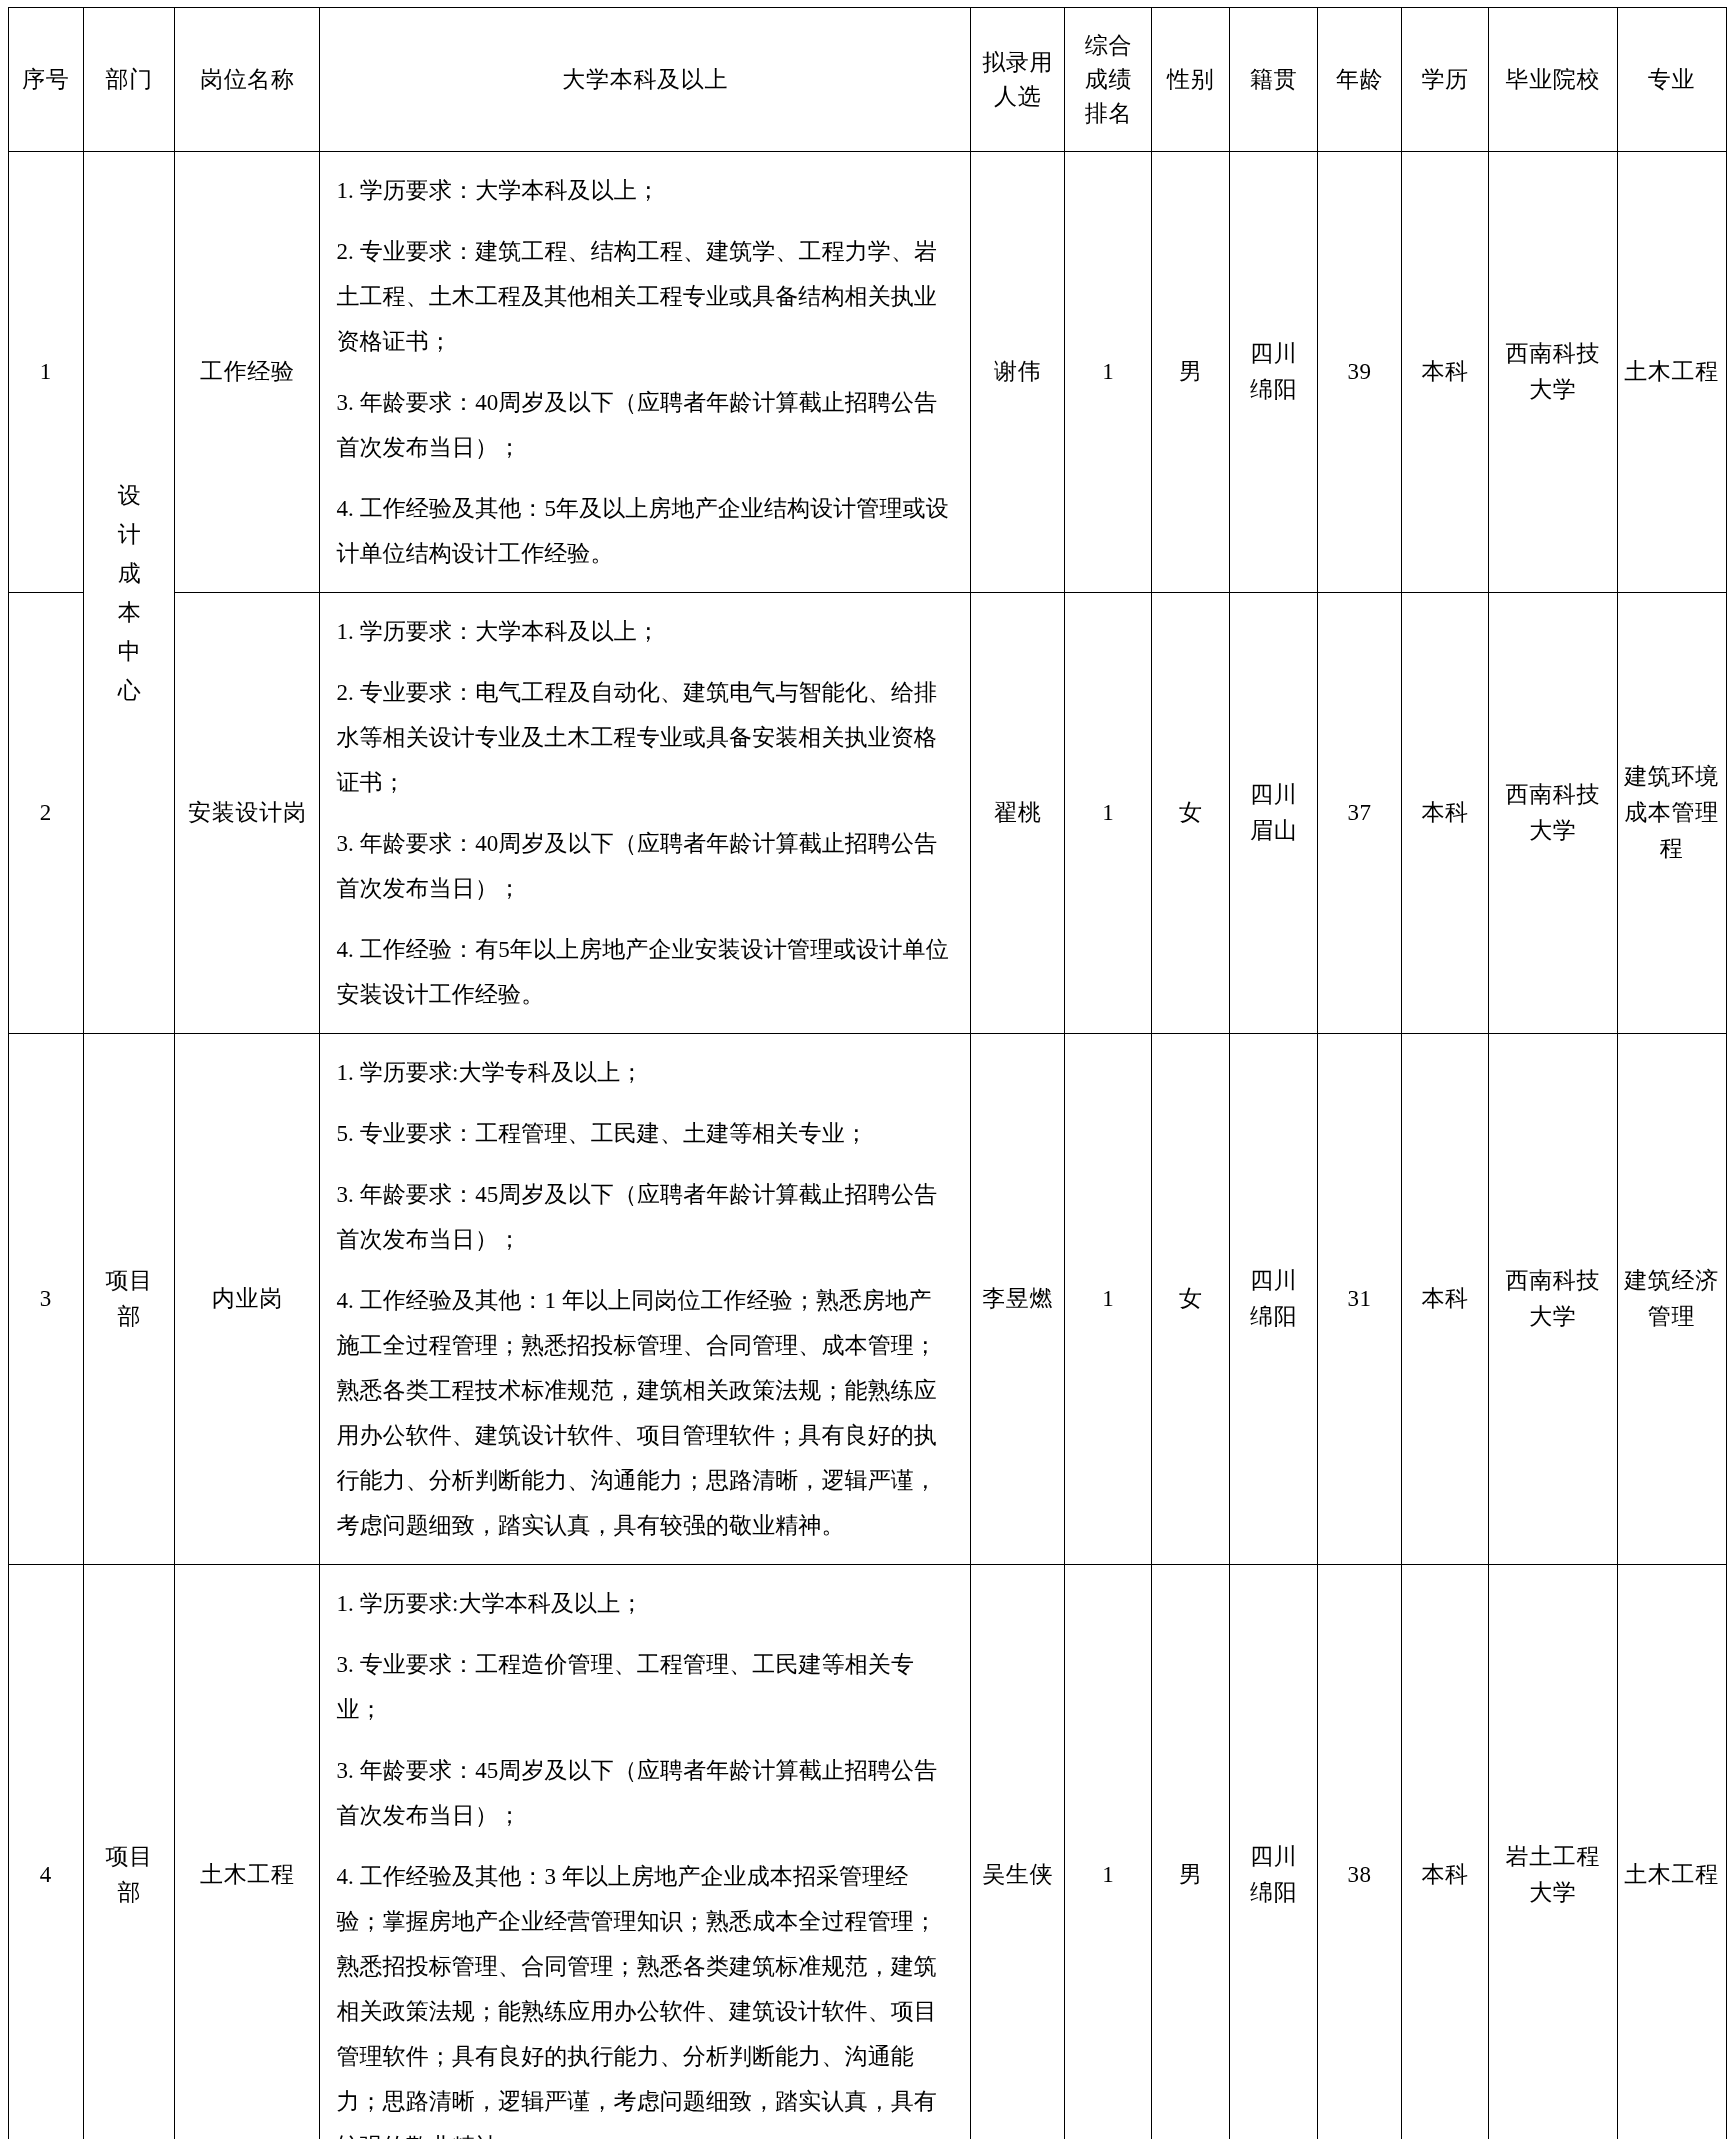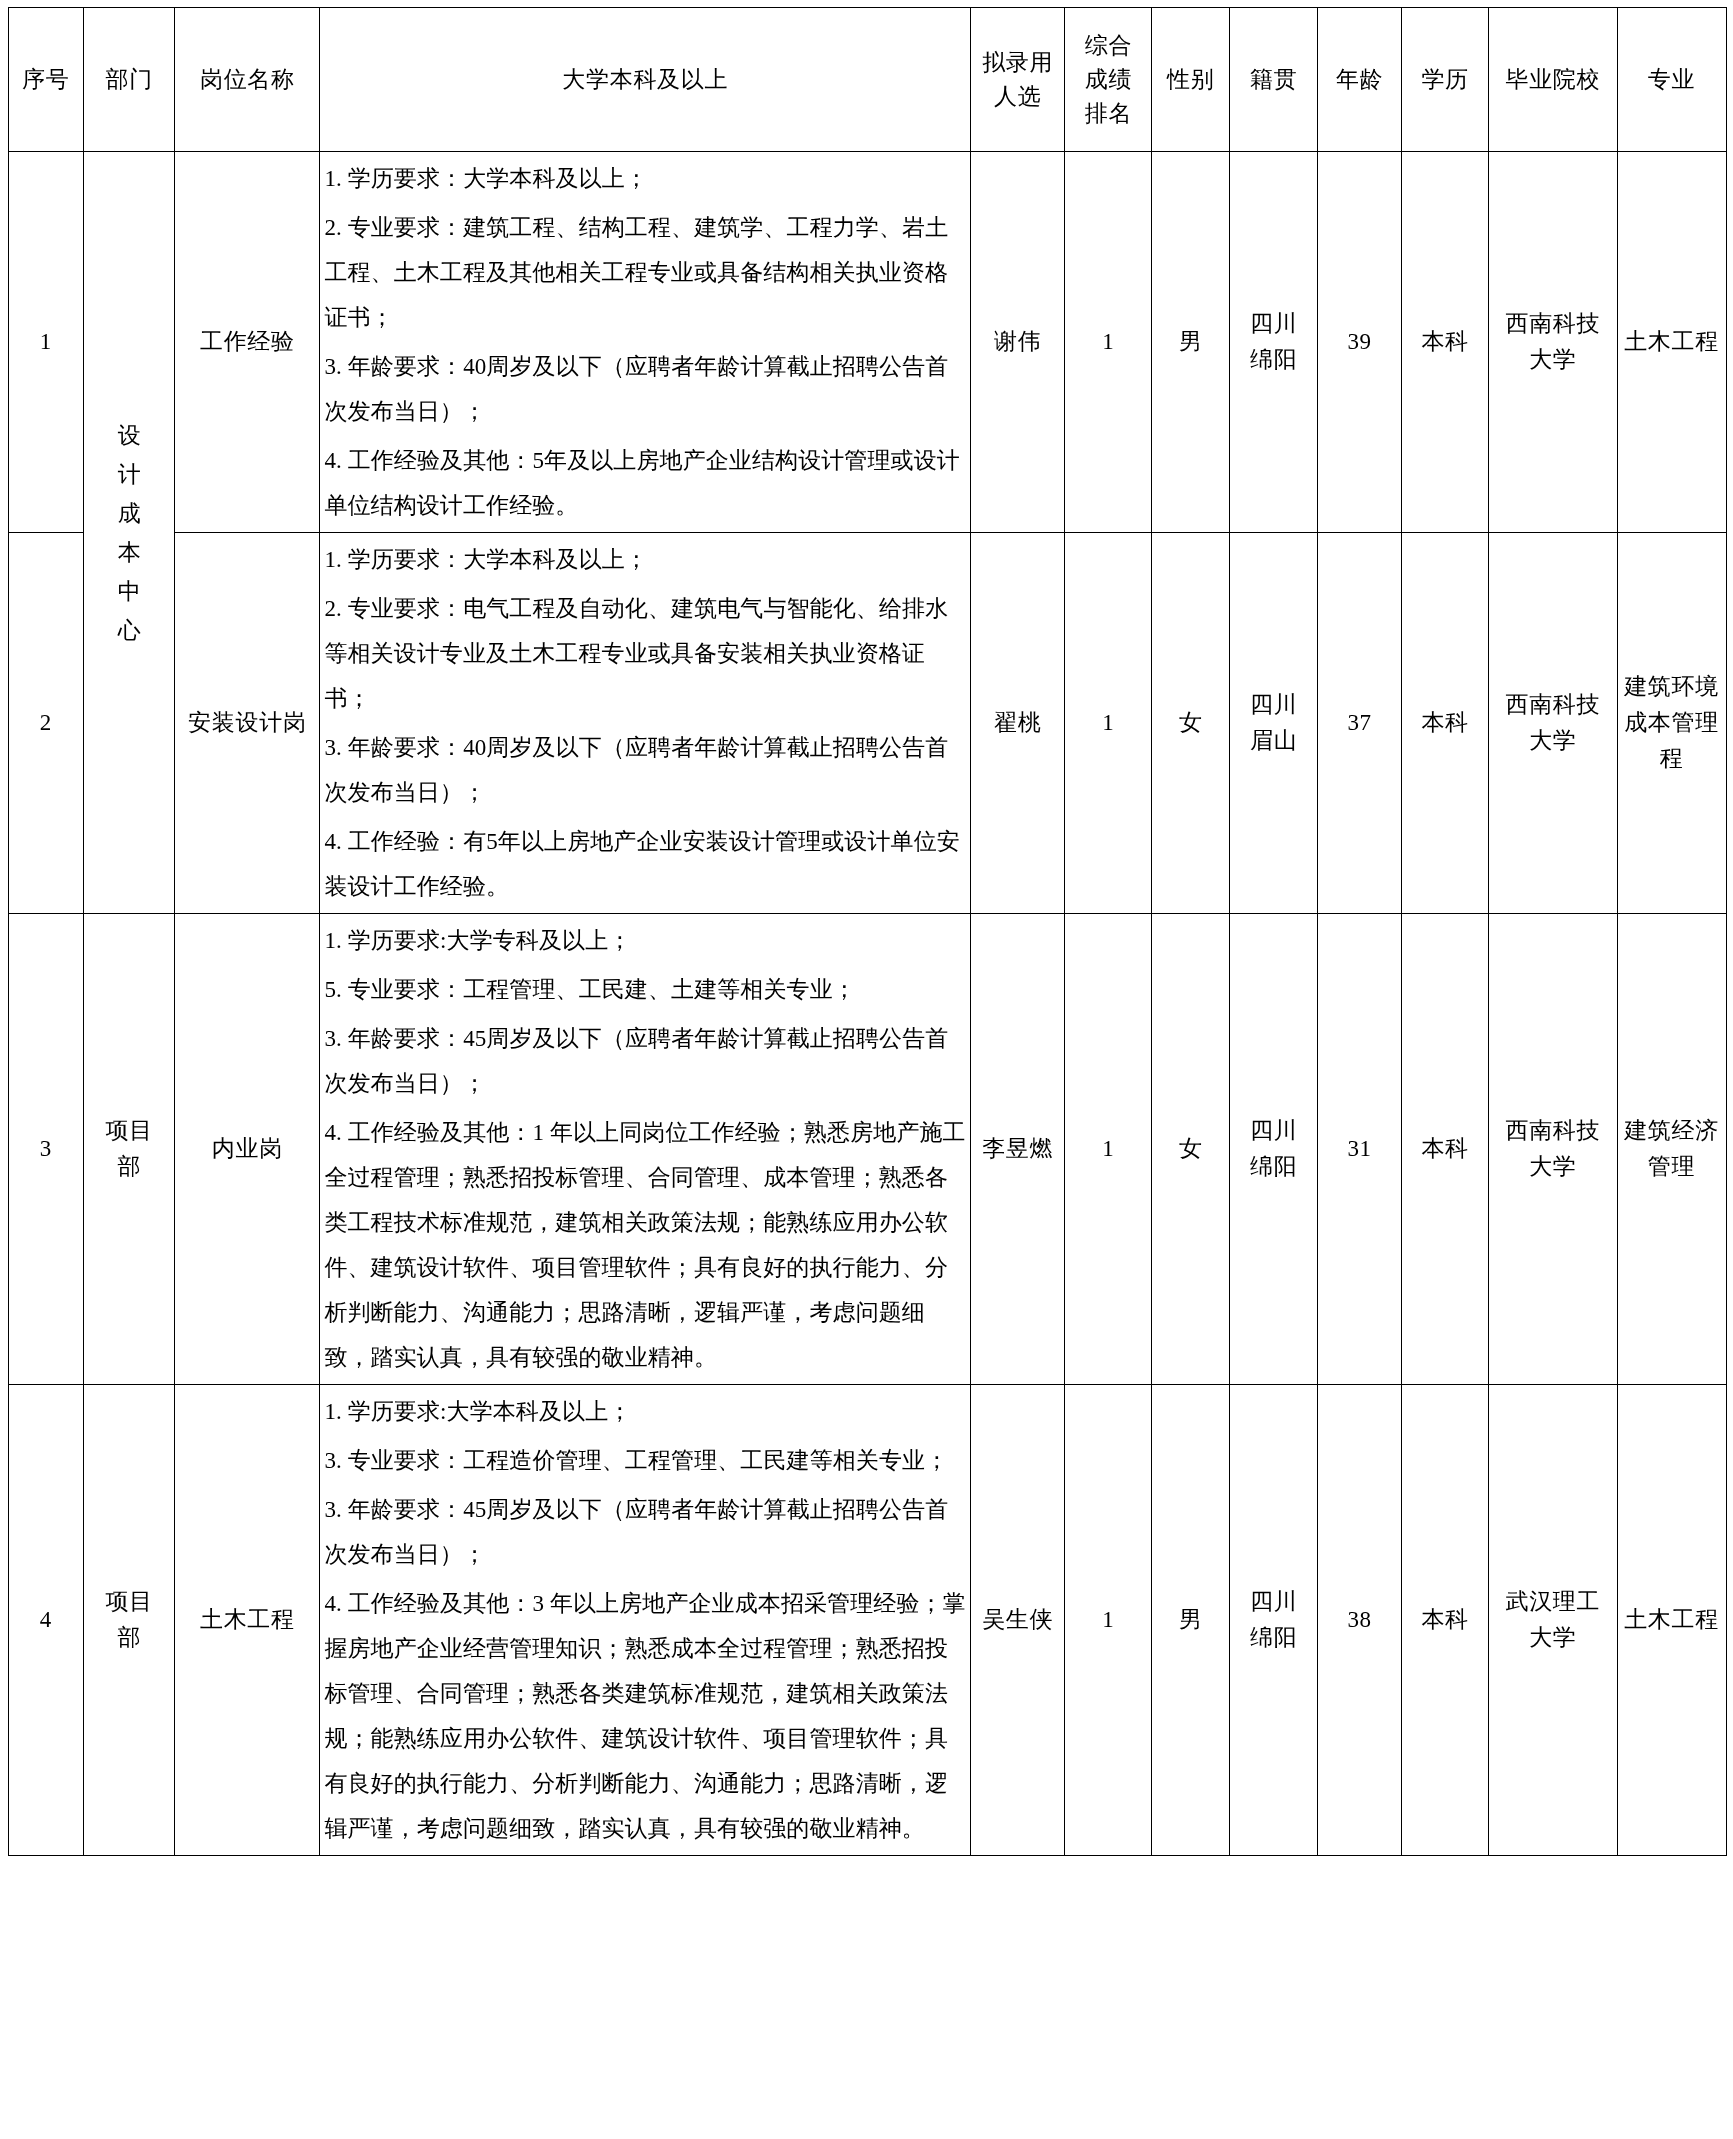--- a/index.html
+++ b/index.html
@@ -66,21 +66,21 @@
     line-height: 36px;
   }
   td.req {
     text-align: left;
     font-size: 23px;
     line-height: 45px;
     padding: 18px 15.4px 18px 17px;
     letter-spacing: 0.1px;
   }
   td.req p {
-    margin: 4px;
+    margin: 16px;
     text-indent: 0;
   }
   .stack {
     display: block;
   }
   .stack span {
     display: block;
     line-height: 36px;
   }
   .narrow-stack span {
@@ -271,21 +271,21 @@
         <td class="center">
           <span class="stack">
             <span>四川</span>
             <span>绵阳</span>
           </span>
         </td>
         <td class="center">38</td>
         <td class="center">本科</td>
         <td class="center">
           <span class="stack">
-            <span>武汉理工</span>
+            <span>岩土工程</span>
             <span>大学</span>
           </span>
         </td>
         <td class="center">
           <span class="stack">
             <span>土木工程</span>
           </span>
         </td>
       </tr>
 

